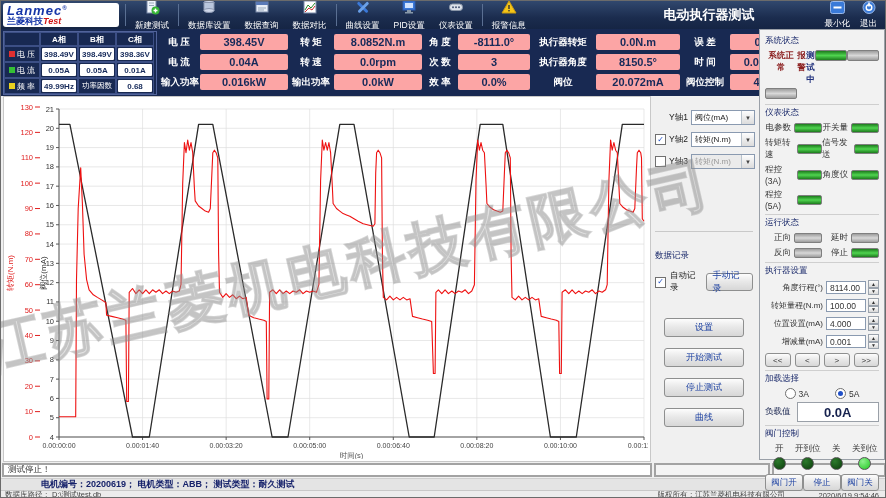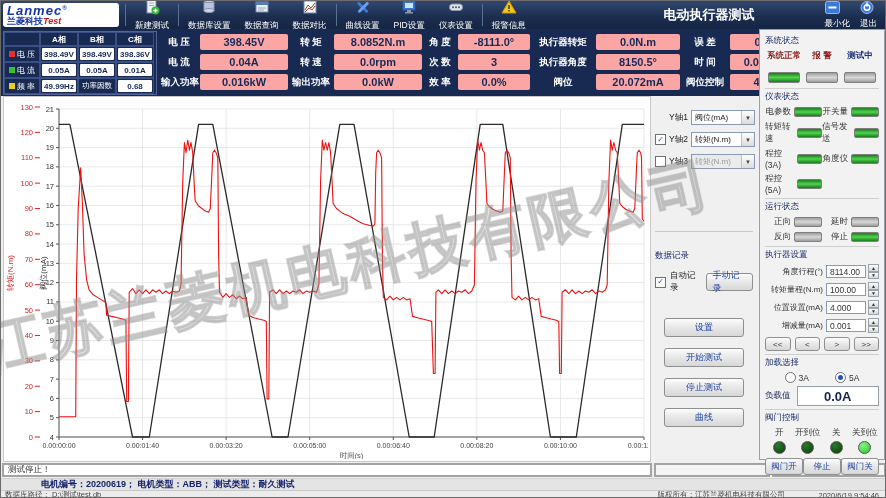--- a/index.html
+++ b/index.html
@@ -14,21 +14,21 @@
   .logo .l1 sup{font-size:6px;}
   .logo .l2{font-size:9px;font-weight:bold;color:#1535a8;}
   .logo .l2 b{color:#d01818;font-style:italic;}
   .toolbar{display:flex;align-items:stretch;height:100%;}
   .tb-btn{display:flex;flex-direction:column;align-items:center;justify-content:center;
     padding:1px 7px;cursor:pointer;text-decoration:underline;}
   .tb-btn .lab{color:#fff;font-size:8.5px;margin-top:1px;white-space:nowrap;}
   .tb-sep{width:1px;background:#5a6f92;margin:3px 2px;}
   .app-title{flex:1;text-align:right;color:#fff;font-size:13px;font-weight:bold;padding-right:70px;}
   .win-controls{display:flex;gap:10px;padding-right:10px;}
-  .wc{display:flex;flex-direction:column;cursor:pointer;}
+  .wc{display:flex;flex-direction:column;align-items:center;cursor:pointer;}
   .wc .lab{color:#fff;font-size:8.5px;}
   
   .measure{position:absolute;left:0;top:28px;width:758px;height:67px;background:#182952;}
   .ph-table{position:absolute;left:2px;top:2px;width:152px;height:62px;border:1px solid #51639a;
     display:grid;grid-template-columns:36px 38px 38px 38px;grid-template-rows:14px 16px 16px 16px;font-size:8px;}
   .ph-table>div{border:0.5px solid #3c4f85;display:flex;align-items:center;justify-content:center;color:#fff;text-align:center;}
   .ph-h{font-weight:bold;}
   .ph-lab{gap:2px;}
   .ind{width:6px;height:6px;display:inline-block;}
   .ph-val .box{background:#fff;color:#162a5a;font-weight:bold;border-radius:1px;
@@ -62,21 +62,21 @@
     color:#1a3fa0;font-size:9px;display:flex;align-items:center;justify-content:center;cursor:pointer;}
   .sm{height:16px;padding:0 6px;}
   .cc-buttons{display:flex;flex-direction:column;align-items:center;gap:11px;margin-top:24px;}
   .cc-buttons .btn{width:78px;height:17px;}
   
   .sidebar{position:absolute;left:758px;top:-67px;width:126px;height:431px;background:#f2f2f2;
     border:1px solid #9aa0a8;box-sizing:border-box;z-index:2;padding:3px 5px;font-size:8.5px;color:#333;}
   .sec{border-top:1px solid #cfcfcf;padding-top:2px;margin-top:3px;}
   .sec:first-child{border-top:none;margin-top:0;}
   .sec-title{font-size:8.5px;color:#1b2a6b;margin-bottom:3px;}
-  .sys-grid{display:grid;grid-template-columns:1fr 1fr 1fr;text-align:center;row-gap:10px;}
+  .sys-grid{display:grid;grid-template-columns:1fr 1fr 1fr 1fr 1fr;text-align:center;row-gap:2px;}
   .sys-grid .slab{font-weight:bold;}
   .red-lab{color:#8b1f1f;} .blue-lab{color:#20307c;}
   .ledbar{width:30px;height:9px;border:1px solid #7f7f7f;border-radius:2px;display:inline-block;
     background:linear-gradient(#9d9d9d,#d8d8d8 50%,#9d9d9d);}
   .ledbar.on{background:linear-gradient(#1d7a1d,#4fd44f 50%,#1d7a1d);}
   .two-col{display:grid;grid-template-columns:1fr 1fr;row-gap:3px;}
   .stat-item{display:flex;align-items:center;justify-content:flex-end;gap:3px;}
   .stat-item .ledbar{width:26px;height:8px;}
   .fld-row{display:flex;align-items:center;margin-bottom:3px;}
   .fld-lab{width:58px;text-align:right;padding-right:3px;font-size:8px;white-space:nowrap;}

